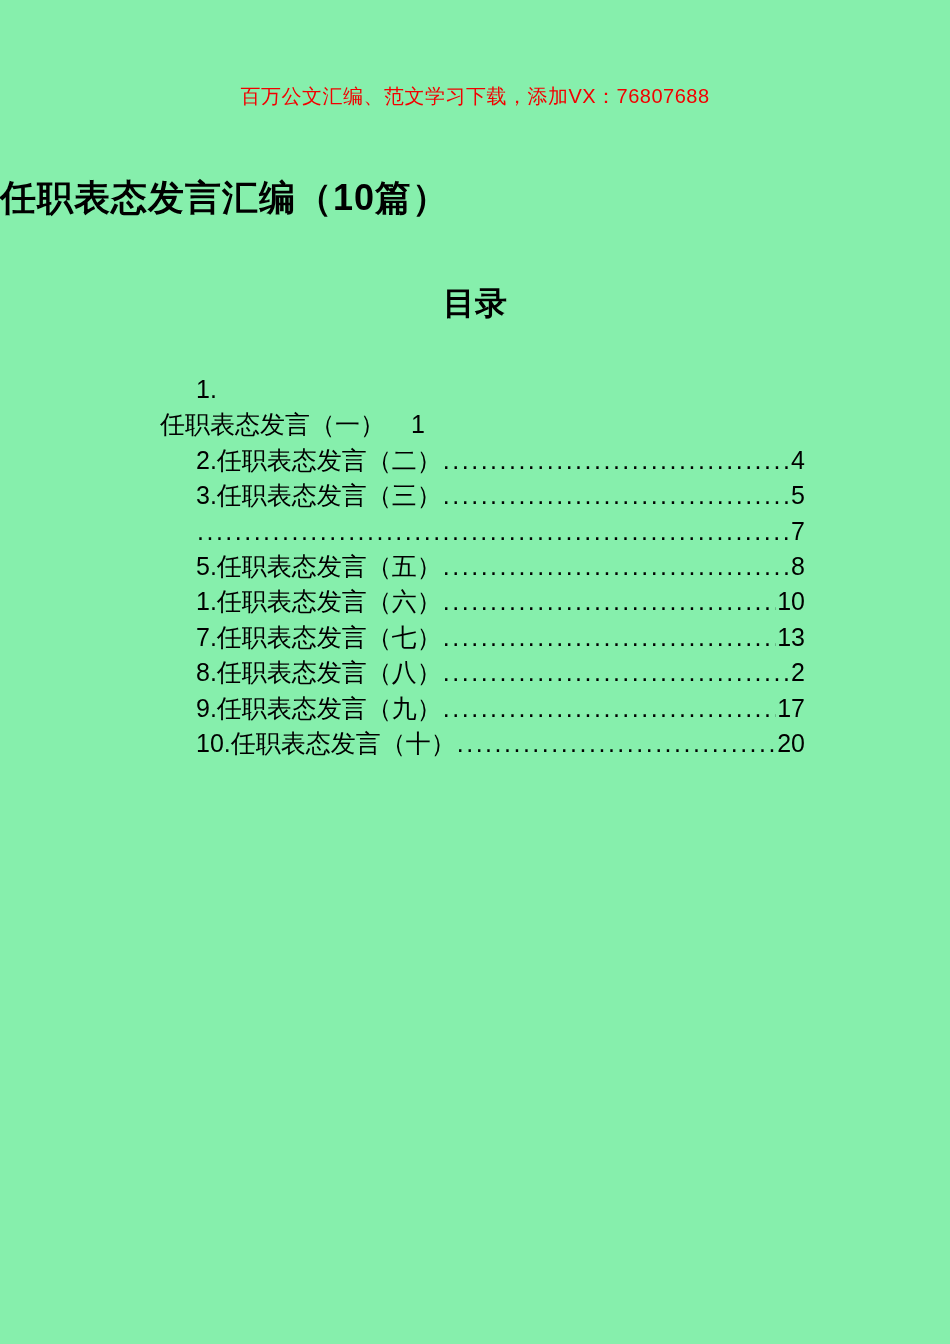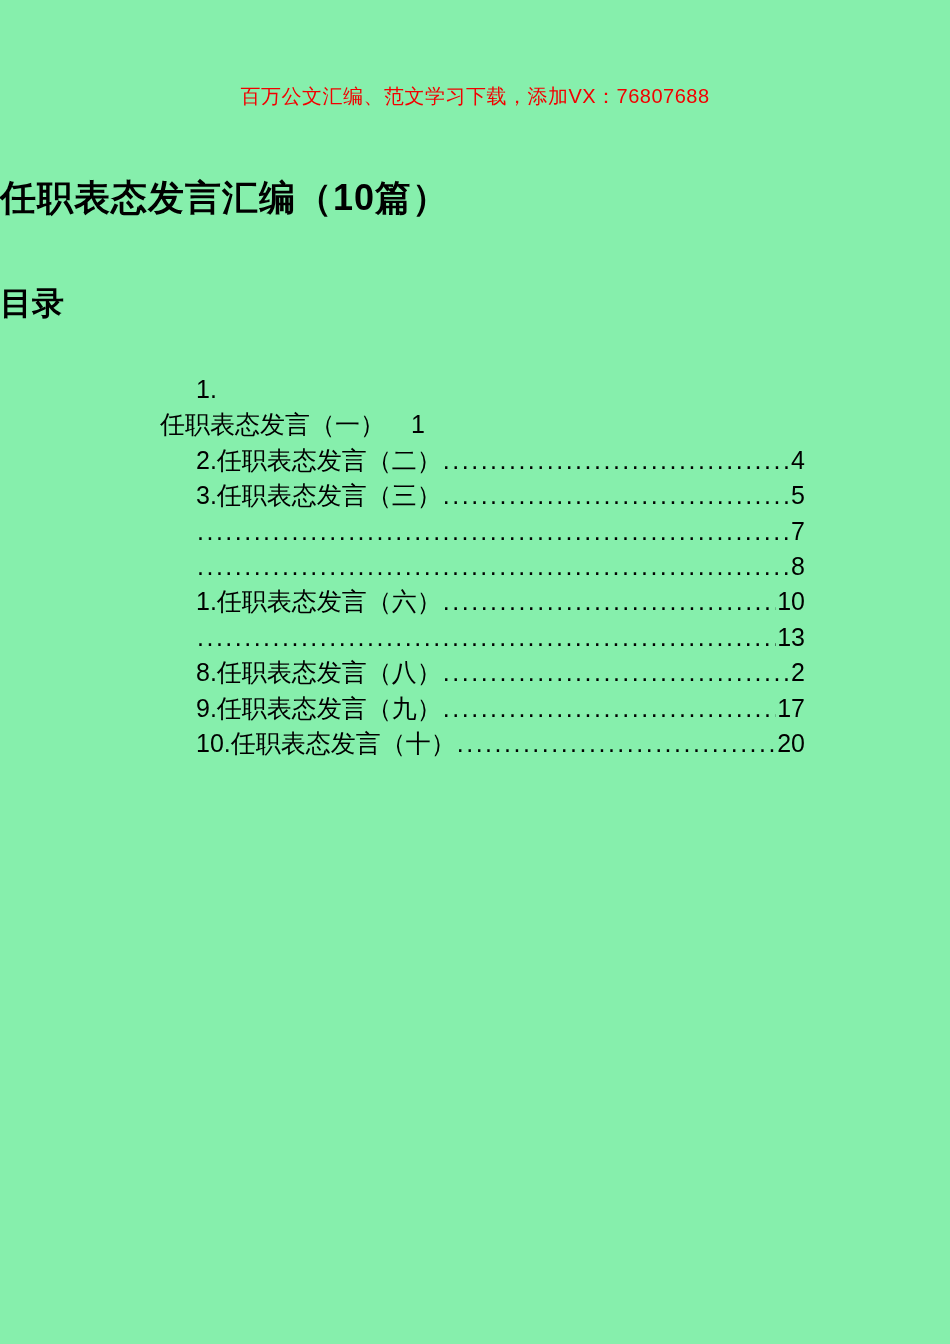--- a/index.html
+++ b/index.html
@@ -41,21 +41,21 @@
     font-size: 36px;
     line-height: 44px;
     font-weight: bold;
     letter-spacing: 1px;
   }
   .toc-heading {
     position: absolute;
     top: 283px;
     left: 0;
     width: 100%;
-    text-align: left;
+    text-align: center;
     font-size: 32px;
     line-height: 40px;
     font-weight: bold;
   }
   .toc {
     position: absolute;
     top: 372px;
     left: 160px;
     width: 645px;
     font-size: 25px;
@@ -124,31 +124,33 @@
       <span class="dots">................................................................................</span>
       <span class="page-num">5</span>
     </div>
 
     <div class="toc-row">
       <span class="dots">................................................................................</span>
       <span class="page-num">7</span>
     </div>
 
     <div class="toc-row">
+      <span class="toc-label">5.任职表态发言（五）</span>
       <span class="dots">................................................................................</span>
       <span class="page-num">8</span>
     </div>
 
     <div class="toc-row">
       <span class="toc-label">1.任职表态发言（六）</span>
       <span class="dots">................................................................................</span>
       <span class="page-num">10</span>
     </div>
 
     <div class="toc-row">
+      <span class="toc-label">7.任职表态发言（七）</span>
       <span class="dots">................................................................................</span>
       <span class="page-num">13</span>
     </div>
 
     <div class="toc-row">
       <span class="toc-label">8.任职表态发言（八）</span>
       <span class="dots">................................................................................</span>
       <span class="page-num">2</span>
     </div>
 

